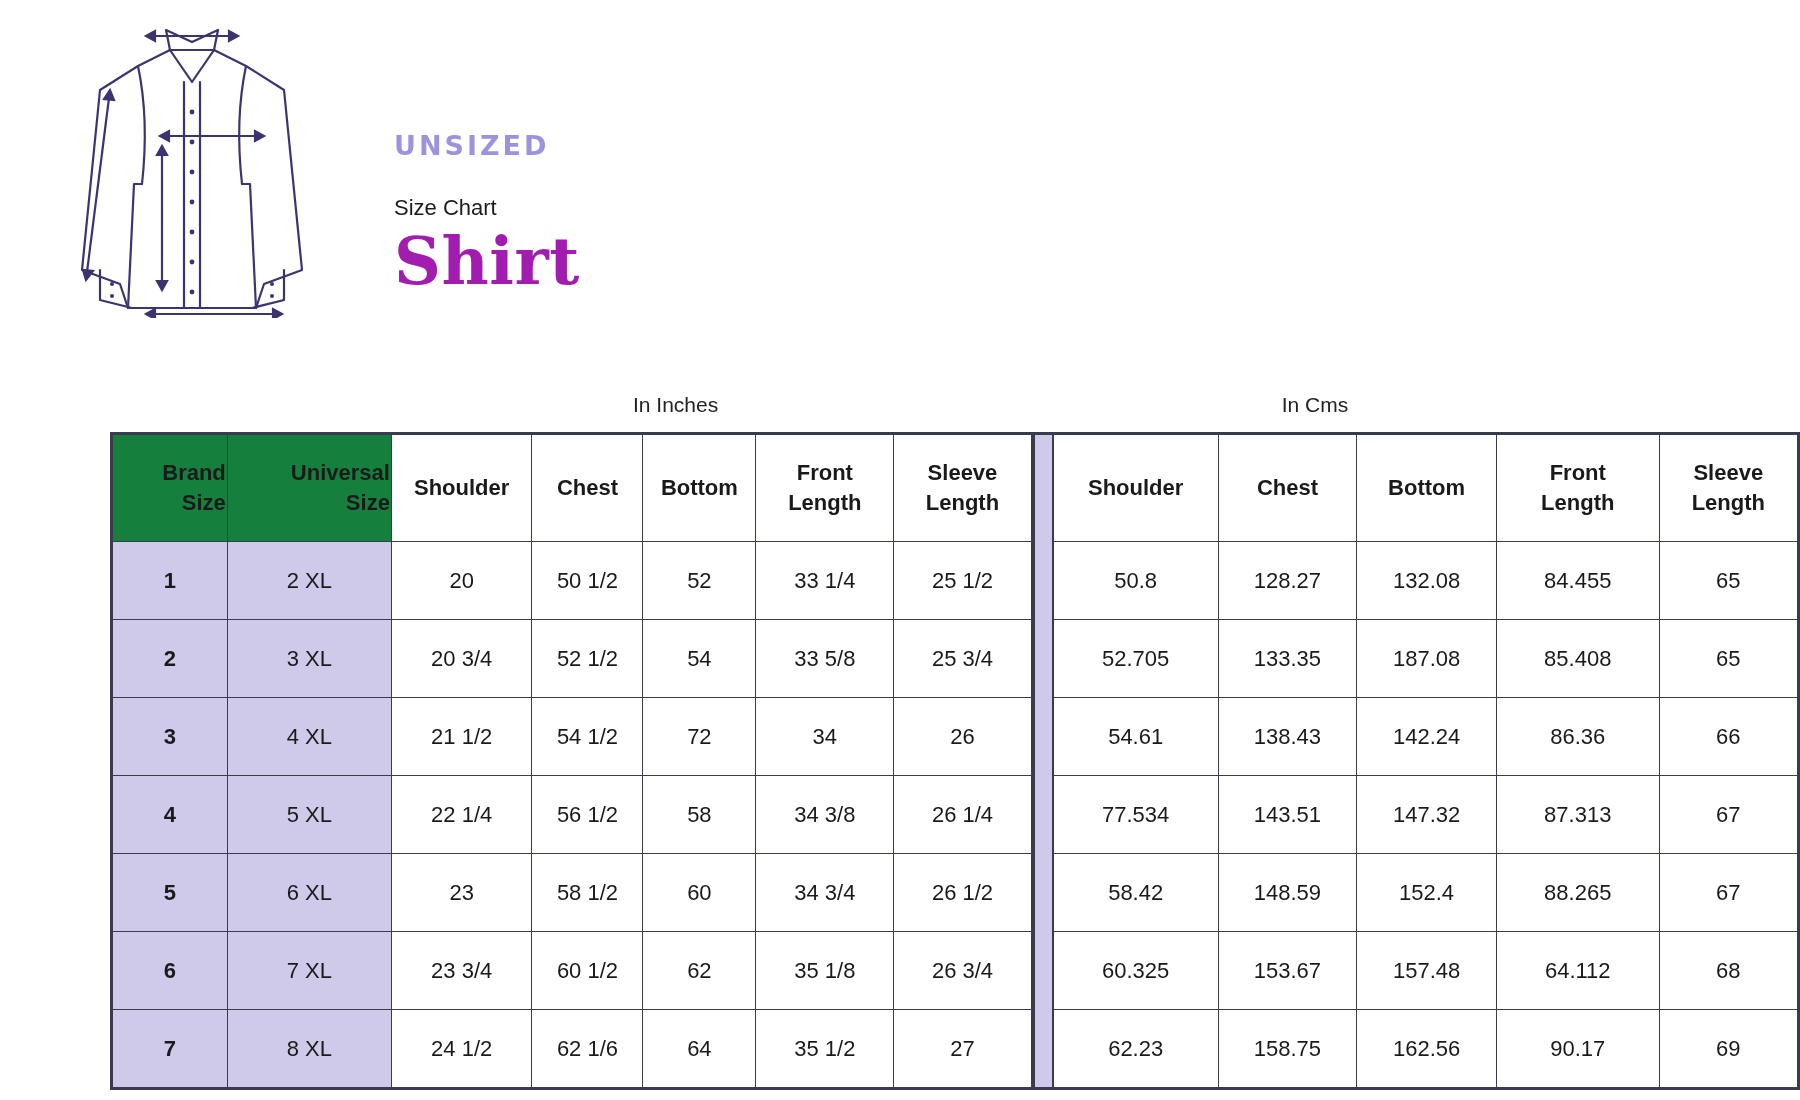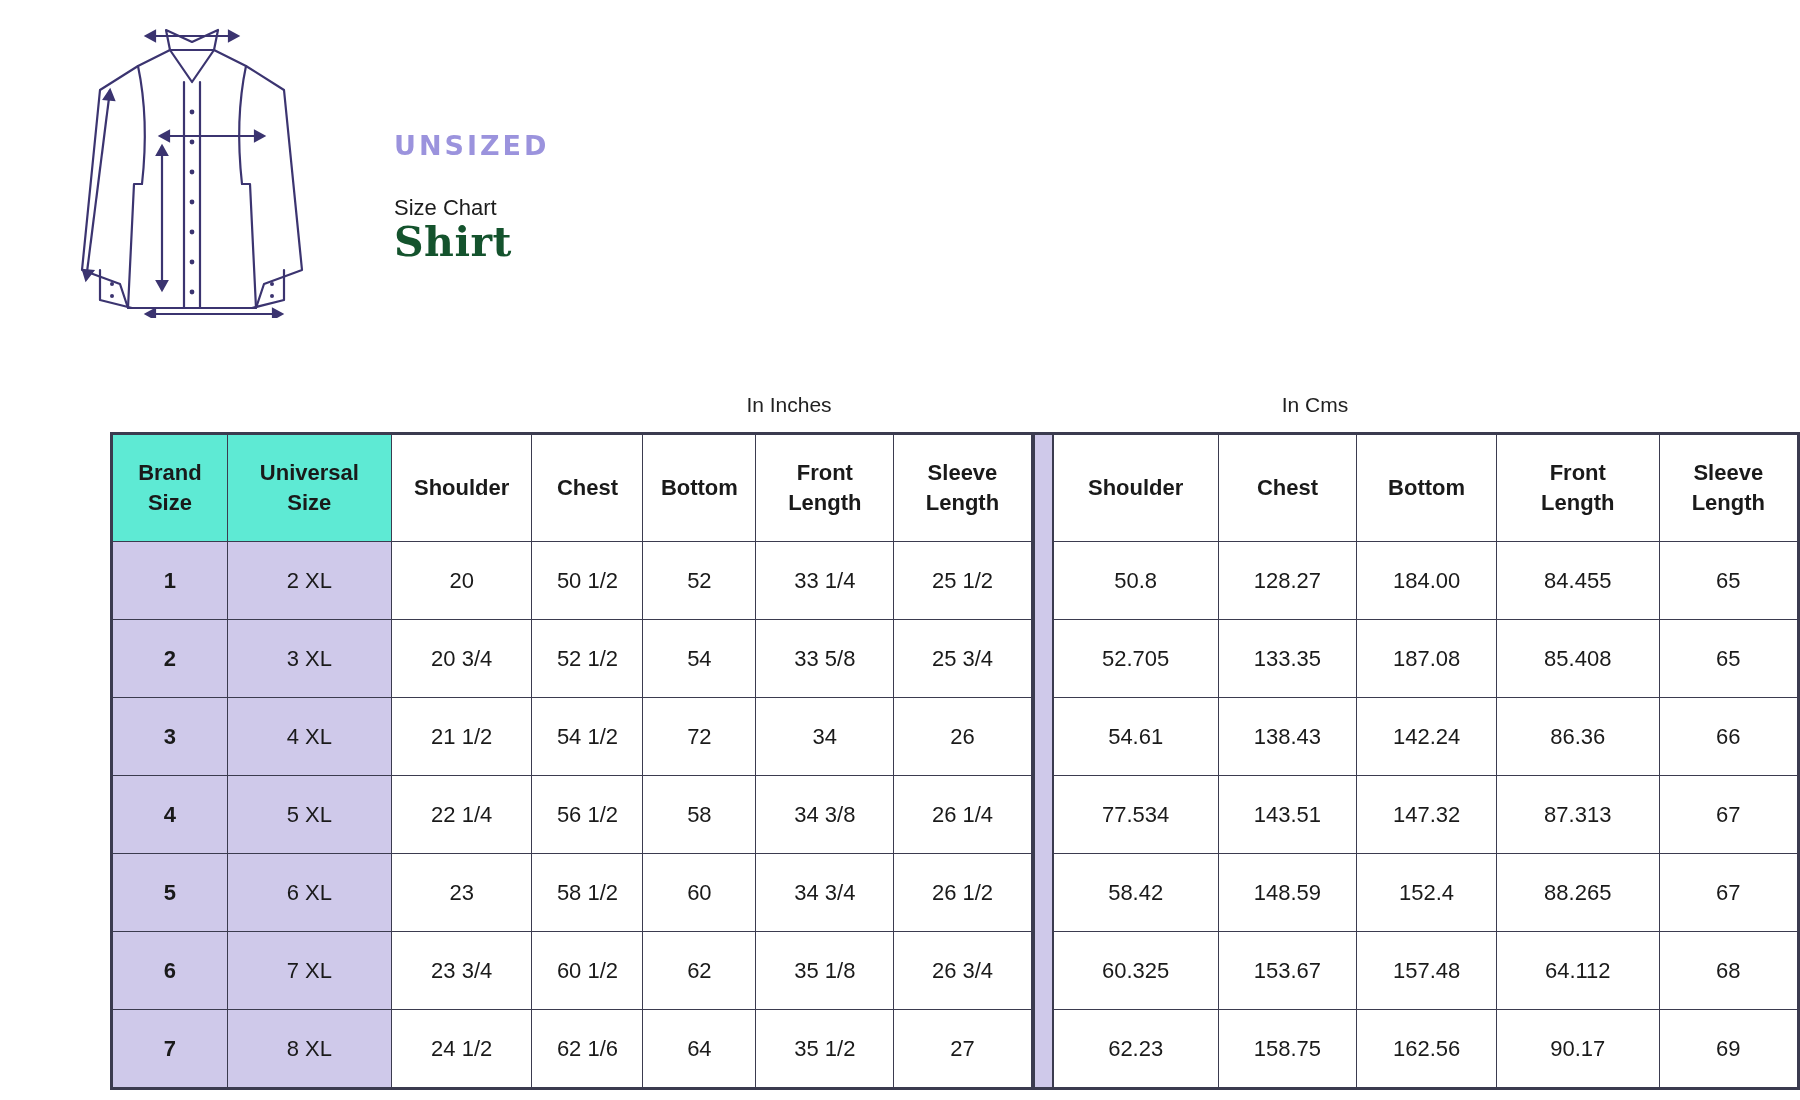--- a/index.html
+++ b/index.html
@@ -45,36 +45,37 @@
     font-weight: 700;
     line-height: 1;
   }
   .size-chart-label {
     margin-top: 36px;
     font-size: 22px;
     color: #1c1c1c;
     font-family: "Liberation Sans", sans-serif;
   }
   .garment-title {
+    margin-top: 6px;
     font-family: "DejaVu Serif", serif;
     font-weight: 700;
-    font-size: 41px;
+    font-size: 65px;
     line-height: 1.05;
-    color: #14532d;
+    color: #a21caf;
     letter-spacing: 0.5px;
   }
 
   
   .unit-caption {
     position: absolute;
     font-size: 21px;
     color: #222;
     font-family: "Liberation Sans", sans-serif;
   }
-  #unit-inches { left: 674px; top: 393px; width: 230px; text-align: center; }
+  #unit-inches { left: 633px; top: 393px; width: 230px; text-align: left; }
   #unit-cms    { left: 1200px; top: 393px; width: 230px; text-align: center; }
 
   
   .tables-wrap {
     position: absolute;
     left: 110px;
     top: 432px;
     display: flex;
     align-items: flex-start;
   }
@@ -104,21 +105,21 @@
     height: 75px;
     font-weight: 400;
   }
   .col-brand   { width: 122px; }
   .col-univ    { width: 172px; }
   .col-meas    { width: 146px; }
   .col-meas-w  { width: 117px; }
   .col-cm      { width: 146px; }
   .col-cm-w    { width: 172px; }
 
-  th.hdr-brand, th.hdr-univ { background: #5eead4; }
+  th.hdr-brand, th.hdr-univ { background: #15803d; text-align: right; }
   td.cell-brand, td.cell-univ { background: #cfc9ea; }
   td.cell-brand { font-weight: 700; }
 
   
   .gap-col {
     width: 18px;
     background: #cfc9ea;
     border-top: 3px solid #3b3b4f;
     border-bottom: 3px solid #3b3b4f;
     border-left: 1.5px solid #3b3b4f;
@@ -362,21 +363,21 @@
         <th>
           <div>Sleeve</div>
           <div>Length</div>
         </th>
       </tr>
     </thead>
     <tbody>
       <tr>
         <td>50.8</td>
         <td>128.27</td>
-        <td>184.00</td>
+        <td>132.08</td>
         <td>84.455</td>
         <td>65</td>
       </tr>
       <tr>
         <td>52.705</td>
         <td>133.35</td>
         <td>187.08</td>
         <td>85.408</td>
         <td>65</td>
       </tr>

